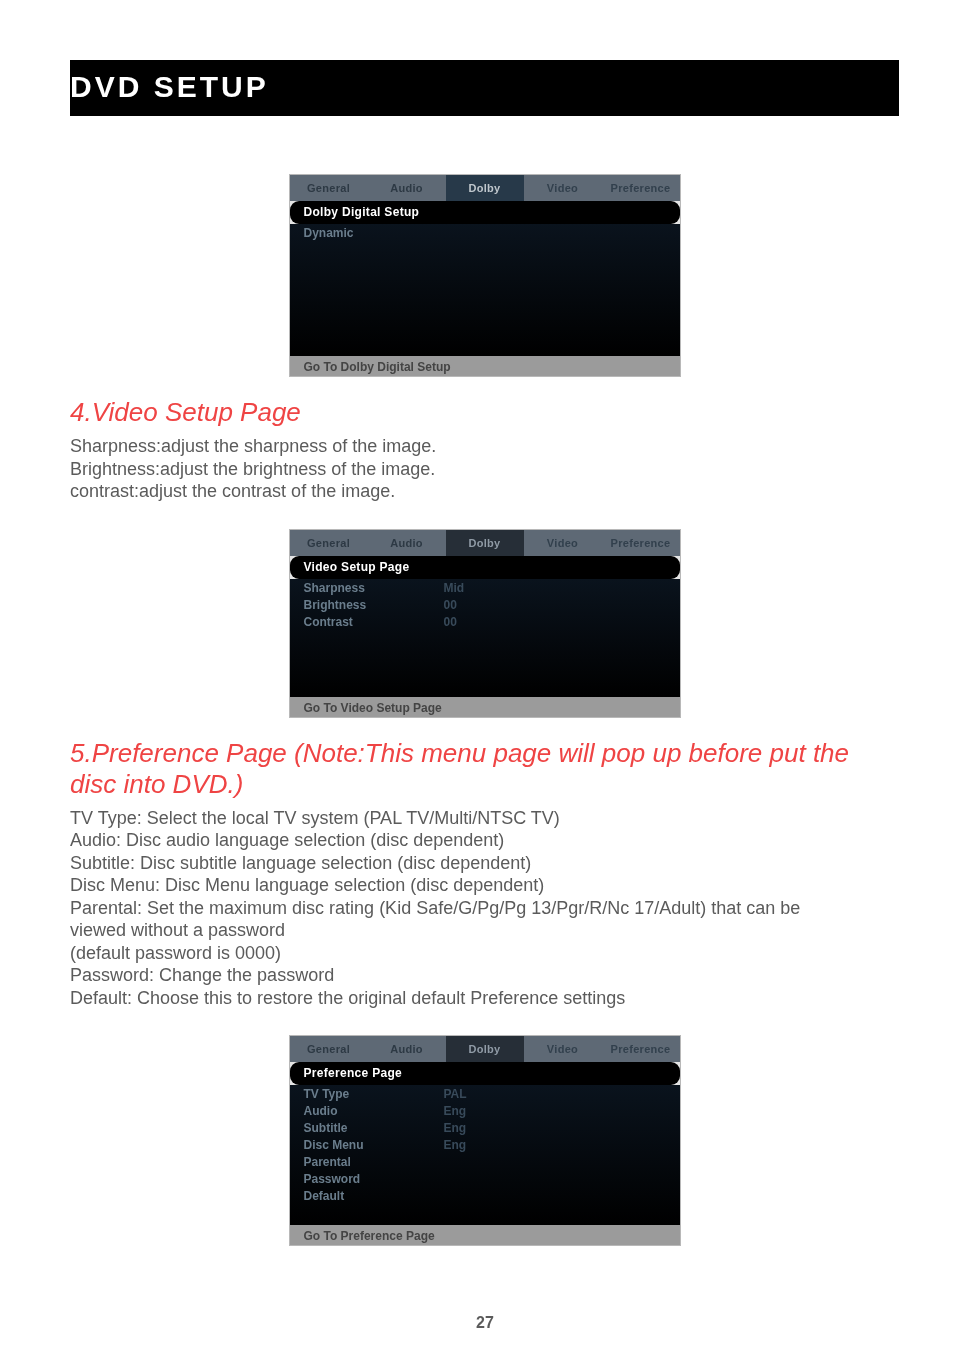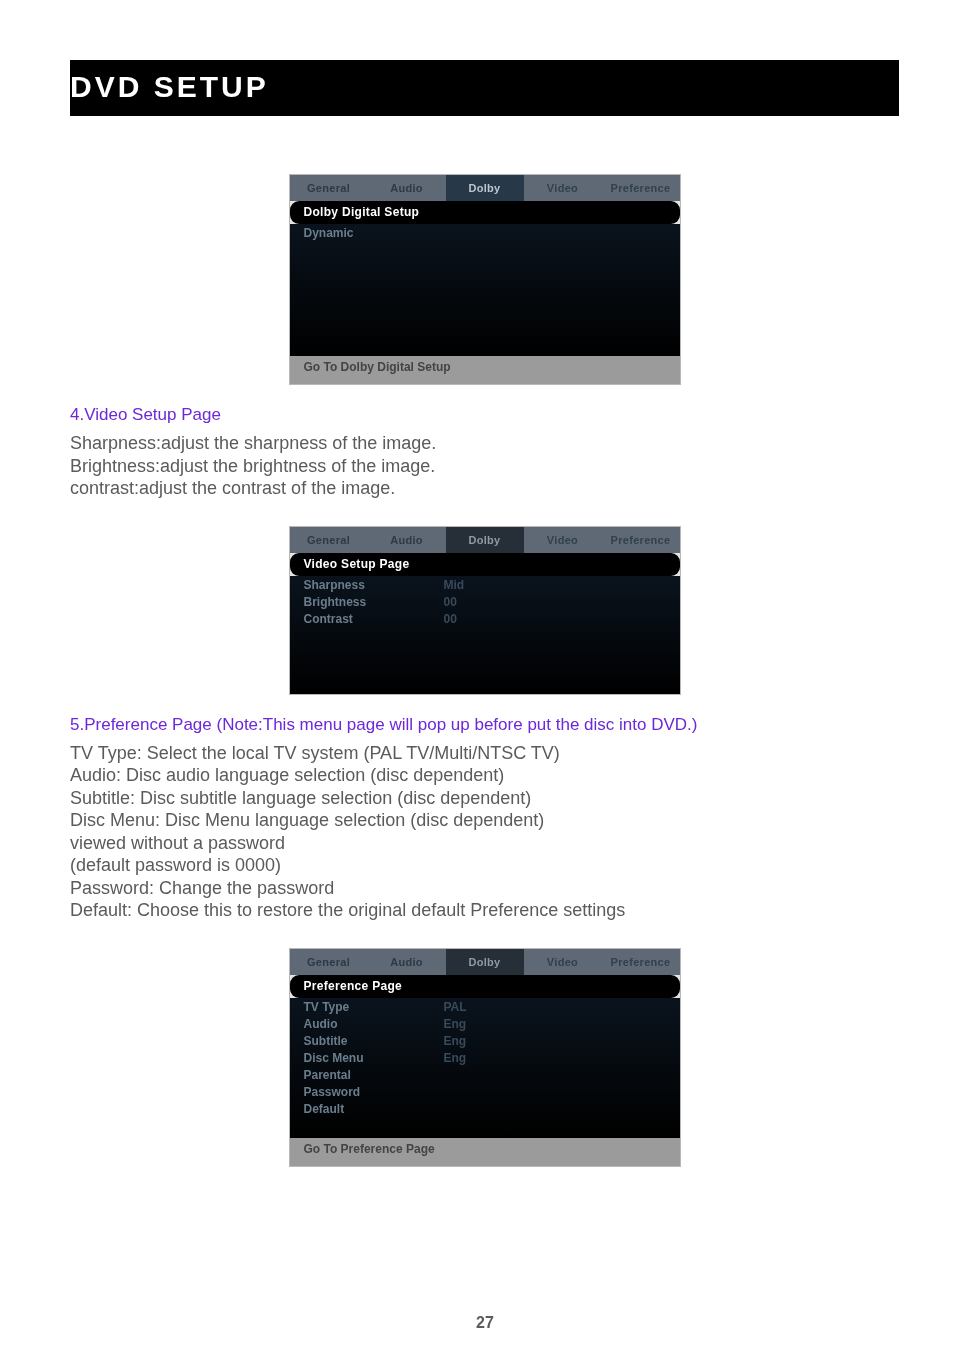--- a/index.html
+++ b/index.html
@@ -73,27 +73,28 @@
     width: 140px;
     color: #6a7d8c;
   }
   .osd-val { color: #384a5a; font-weight: bold; }
   .osd-hl  { color: #e0e0e0; }
   .osd-footer {
     background: #9b9b9b;
     color: #444444;
     font-size: 12px;
     font-weight: bold;
-    padding: 4px 8px 10px 14px;
+    padding: 4px 8px 2px 14px;
   }
   .section-h {
-    font-size: 17px;
-    color: #6d28d9;
+    font-size: 26px;
+    color: #ef4444;
     margin: 8px 0 2px 0;
     font-weight: normal;
+    font-style: italic;
   }
   .body-text {
     font-size: 18px;
     line-height: 1.25;
     color: #5b5b5b;
   }
   .gap-lg { margin-bottom: 26px; margin-top: 7px; }
   .page-num {
     position: absolute;
     bottom: 22px;
@@ -150,28 +151,30 @@
     </div>
     <div class="osd-row">
       <span>Brightness</span>
       <span class="osd-val">00</span>
     </div>
     <div class="osd-row">
       <span>Contrast</span>
       <span class="osd-val">00</span>
     </div>
   </div>
+  <div class="osd-footer">Go  To  Video  Setup  Page</div>
 </div>
 
 <div class="section-h" style="margin-top:14px">5.Preference Page (Note:This menu page will pop up before put the disc into DVD.)</div>
 <div class="body-text gap-lg">
   <div>TV Type: Select the local TV system (PAL TV/Multi/NTSC TV)</div>
   <div>Audio: Disc audio language selection (disc dependent)</div>
   <div>Subtitle: Disc subtitle language selection (disc dependent)</div>
   <div>Disc Menu: Disc Menu language selection (disc dependent)</div>
+  <div>Parental: Set the maximum disc rating (Kid Safe/G/Pg/Pg 13/Pgr/R/Nc 17/Adult) that can be</div>
   <div> viewed without a password</div>
   <div>(default password is 0000)</div>
   <div>Password: Change the password</div>
   <div>Default: Choose this to restore the original default Preference settings</div>
 </div>
 
 <div class="osd">
   <div class="osd-tabs">
     <div class="osd-tab tab-inactive">General</div>
     <div class="osd-tab tab-inactive">Audio</div>

